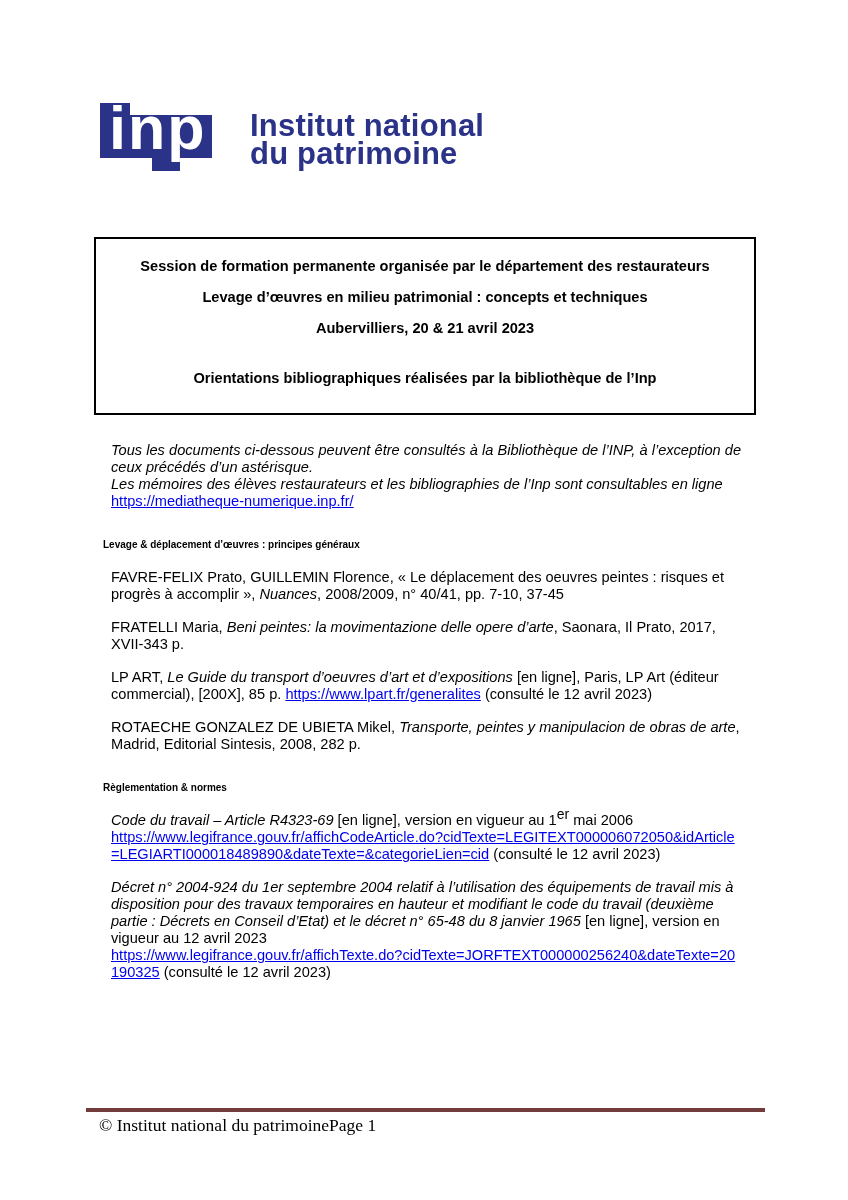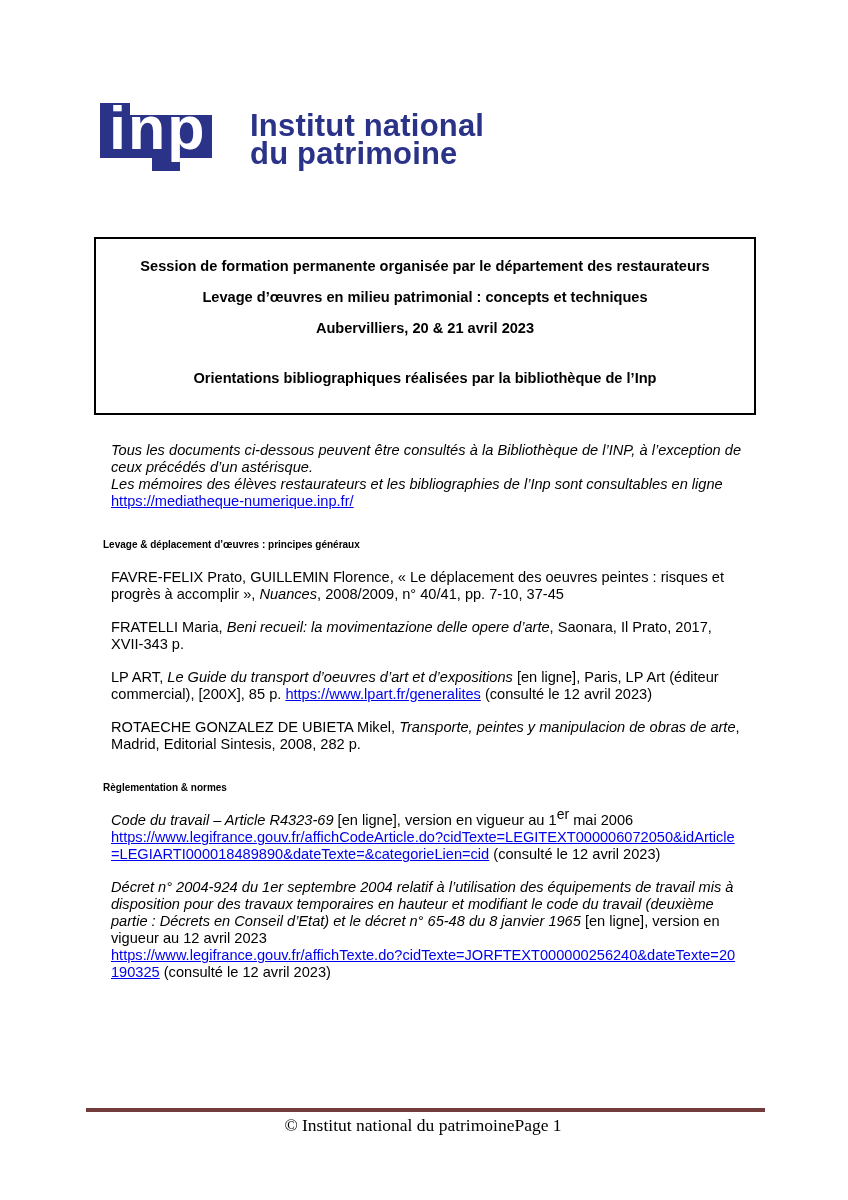--- a/index.html
+++ b/index.html
@@ -74,21 +74,21 @@
   }
 
   
   .doc-footer { position: absolute; left: 86px; top: 1108px; width: 679px; }
   .footer-rule {
     height: 2px;
     border-top: 3px solid var(--footer_rule);
     border-bottom: 1px solid var(--footer_rule);
   }
   .footer-row {
-    display: flex; justify-content: center;
+    display: flex; justify-content: flex-start;
     padding: 3px 18px 0 13px;
     font-family: "Liberation Serif", serif;
     font-size: 17.5px; line-height: 21px; color: #000;
   }
 </style>
 </head>
 <body>
 
 <div class="page">
 
@@ -110,21 +110,21 @@
     <p>Levage d’œuvres en milieu patrimonial : concepts et techniques</p>
     <p>Aubervilliers, 20 &amp; 21 avril 2023</p>
     <p class="gap-above">Orientations bibliographiques réalisées par la bibliothèque de l’Inp</p>
   </section>
 
   <main class="doc-body">
     <p class="intro"><em>Tous les documents ci-dessous peuvent être consultés à la Bibliothèque de l’INP, à l’exception de ceux précédés d’un astérisque.</em><br><em>Les mémoires des élèves restaurateurs et les bibliographies de l’Inp sont consultables en ligne</em><br><a href="#" class="doclink">https://mediatheque-numerique.inp.fr/</a></p>
 
     <h2>Levage &amp; déplacement d’œuvres : principes généraux</h2>
     <p class="entry"><span>FAVRE-FELIX Prato, GUILLEMIN Florence, « Le déplacement des oeuvres peintes : risques et progrès à accomplir », </span><em>Nuances</em><span>, 2008/2009, n° 40/41, pp. 7-10, 37-45</span></p>
-    <p class="entry"><span>FRATELLI Maria, </span><em>Beni recueil: la movimentazione delle opere d’arte</em><span>, Saonara, Il Prato, 2017, XVII-343 p.</span></p>
+    <p class="entry"><span>FRATELLI Maria, </span><em>Beni peintes: la movimentazione delle opere d’arte</em><span>, Saonara, Il Prato, 2017, XVII-343 p.</span></p>
     <p class="entry"><span>LP ART, </span><em>Le Guide du transport d’oeuvres d’art et d’expositions</em><span> [en ligne], Paris, LP Art (éditeur commercial), [200X], 85 p. </span><a href="#" class="doclink">https://www.lpart.fr/generalites</a><span> (consulté le 12 avril 2023)</span></p>
     <p class="entry"><span>ROTAECHE GONZALEZ DE UBIETA Mikel, </span><em>Transporte, peintes y manipulacion de obras de arte</em><span>, Madrid, Editorial Sintesis, 2008, 282 p.</span></p>
 
     <h2>Règlementation &amp; normes</h2>
     <p class="entry"><em>Code du travail – Article R4323-69</em><span> [en ligne], version en vigueur au 1</span><sup>er</sup><span> mai 2006</span><br><a href="#" class="doclink">https://www.legifrance.gouv.fr/affichCodeArticle.do?cidTexte=LEGITEXT000006072050&amp;idArticle=LEGIARTI000018489890&amp;dateTexte=&amp;categorieLien=cid</a><span> (consulté le 12 avril 2023)</span></p>
     <p class="entry"><em>Décret n° 2004-924 du 1er septembre 2004 relatif à l’utilisation des équipements de travail mis à disposition pour des travaux temporaires en hauteur et modifiant le code du travail (deuxième partie : Décrets en Conseil d’Etat) et le décret n° 65-48 du 8 janvier 1965</em><span> [en ligne], version en vigueur au 12 avril 2023</span><br><a href="#" class="doclink">https://www.legifrance.gouv.fr/affichTexte.do?cidTexte=JORFTEXT000000256240&amp;dateTexte=20190325</a><span> (consulté le 12 avril 2023)</span></p>
   </main>
 
   <footer class="doc-footer">
     <div class="footer-rule"></div>

